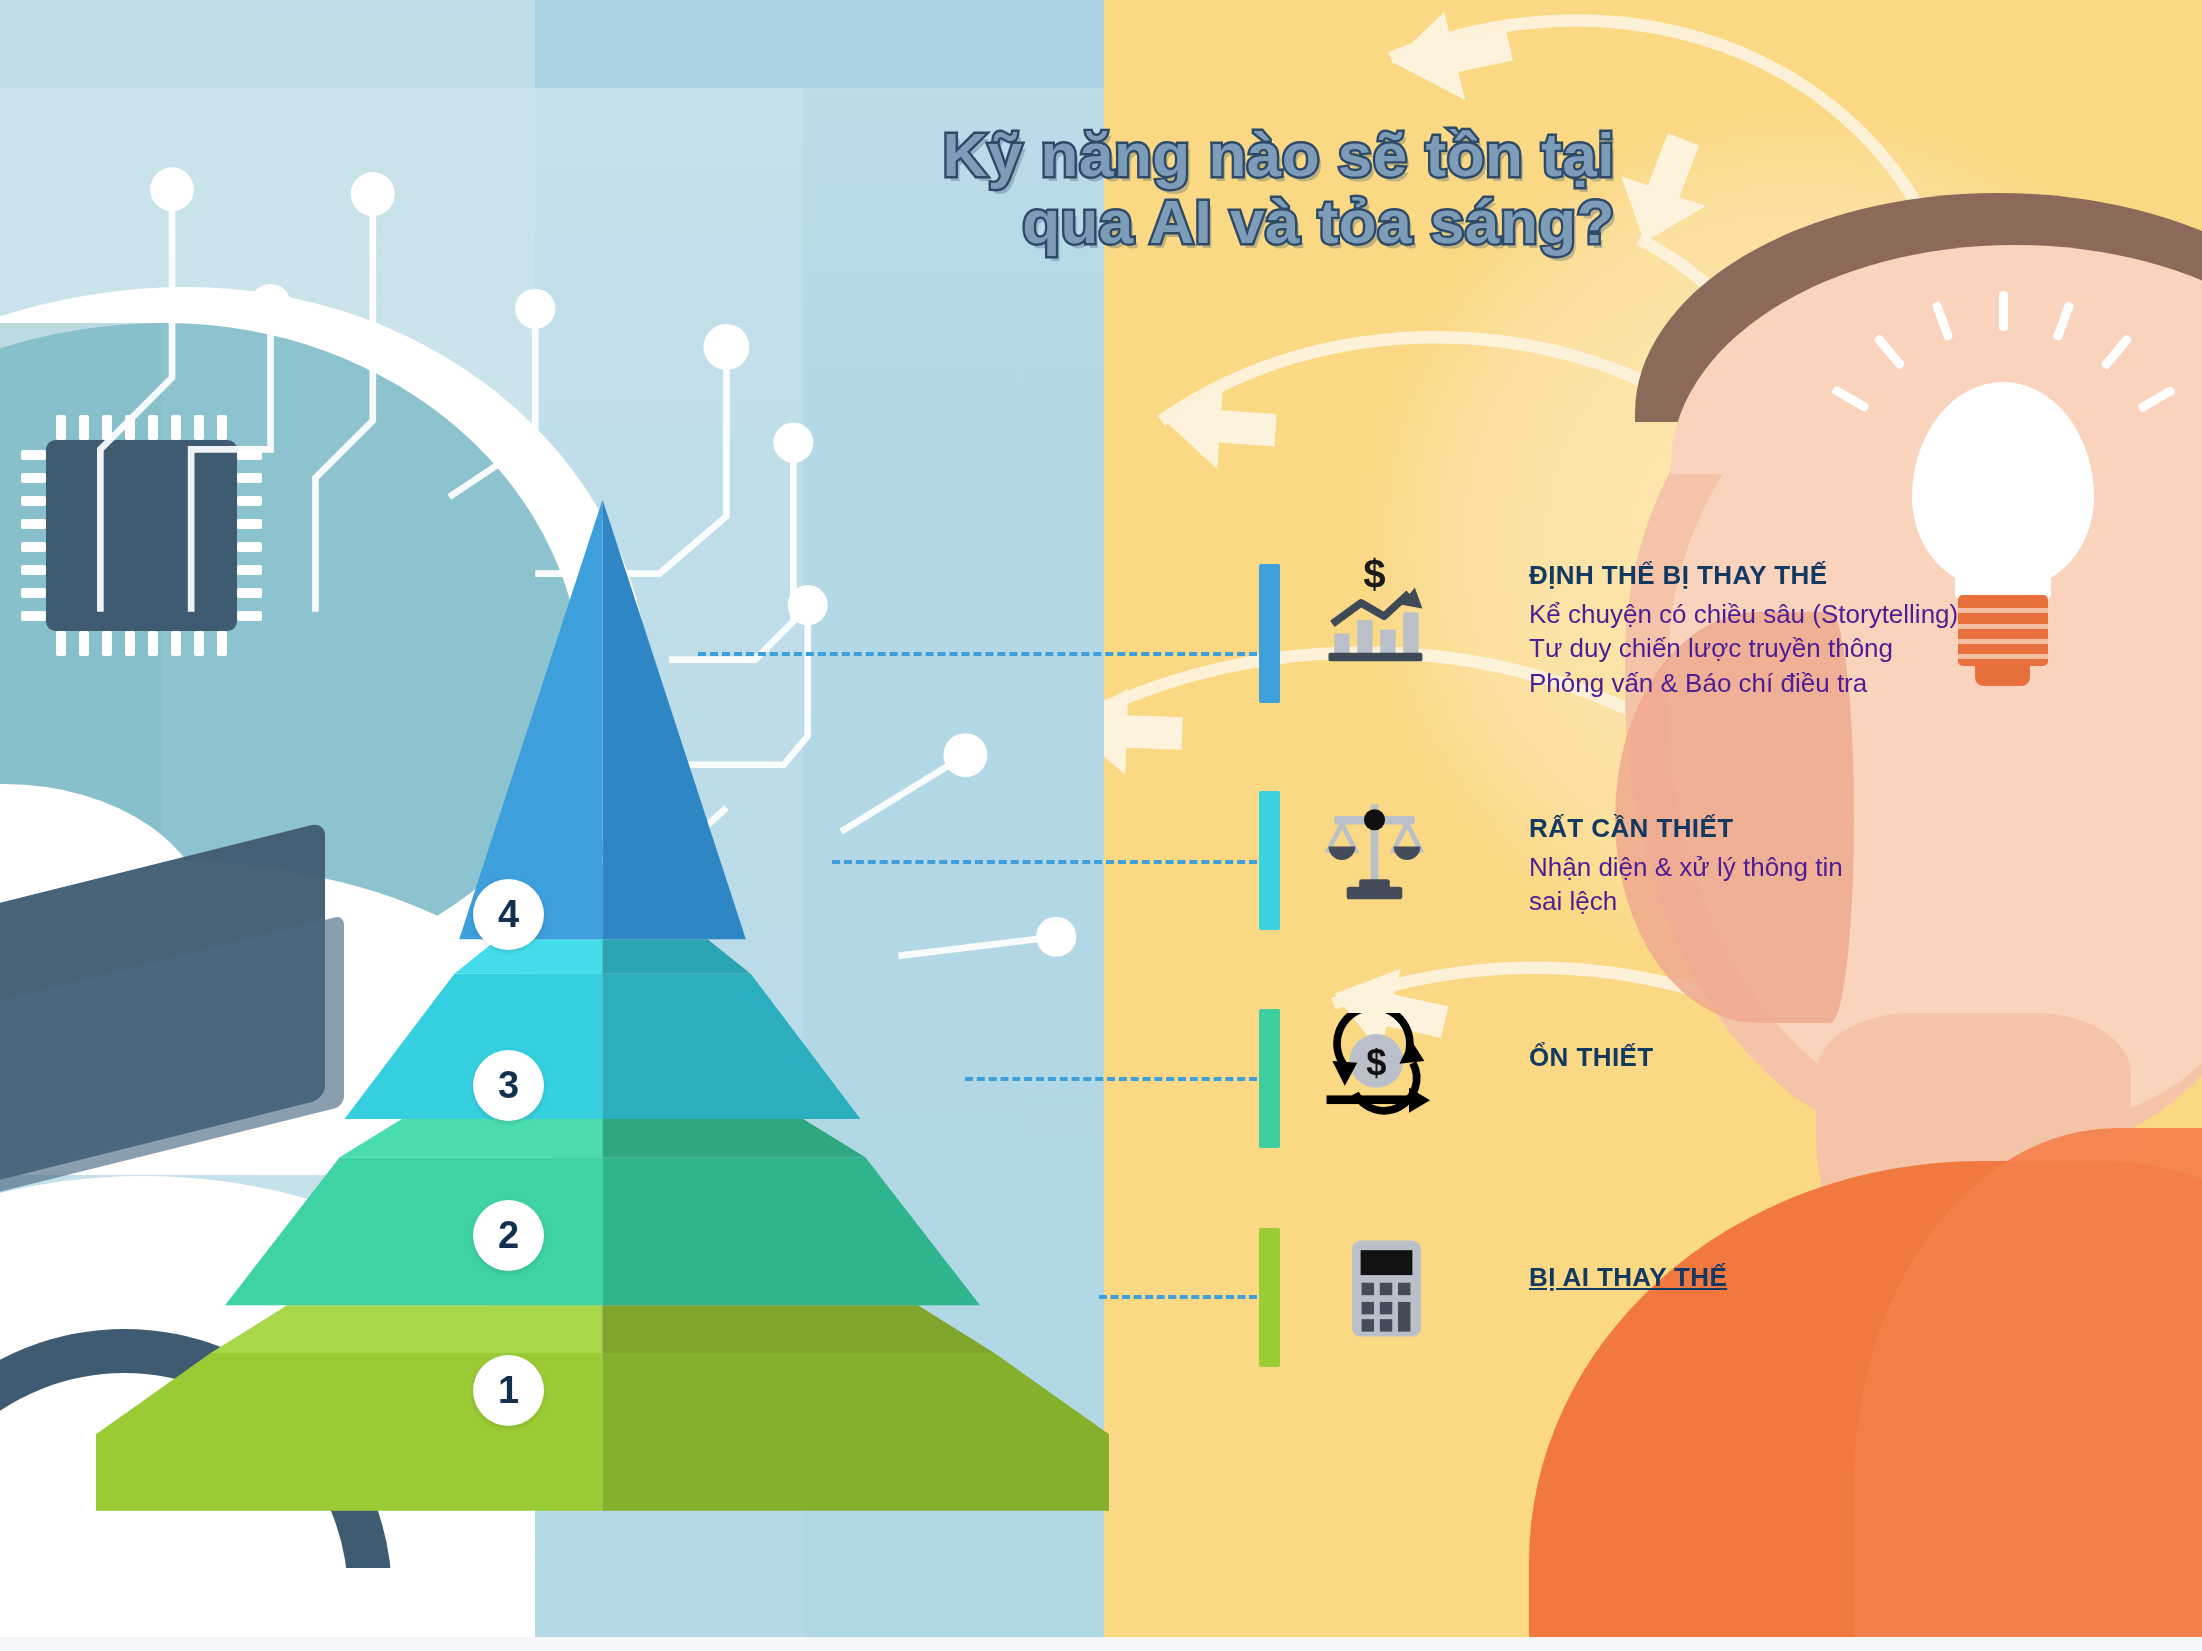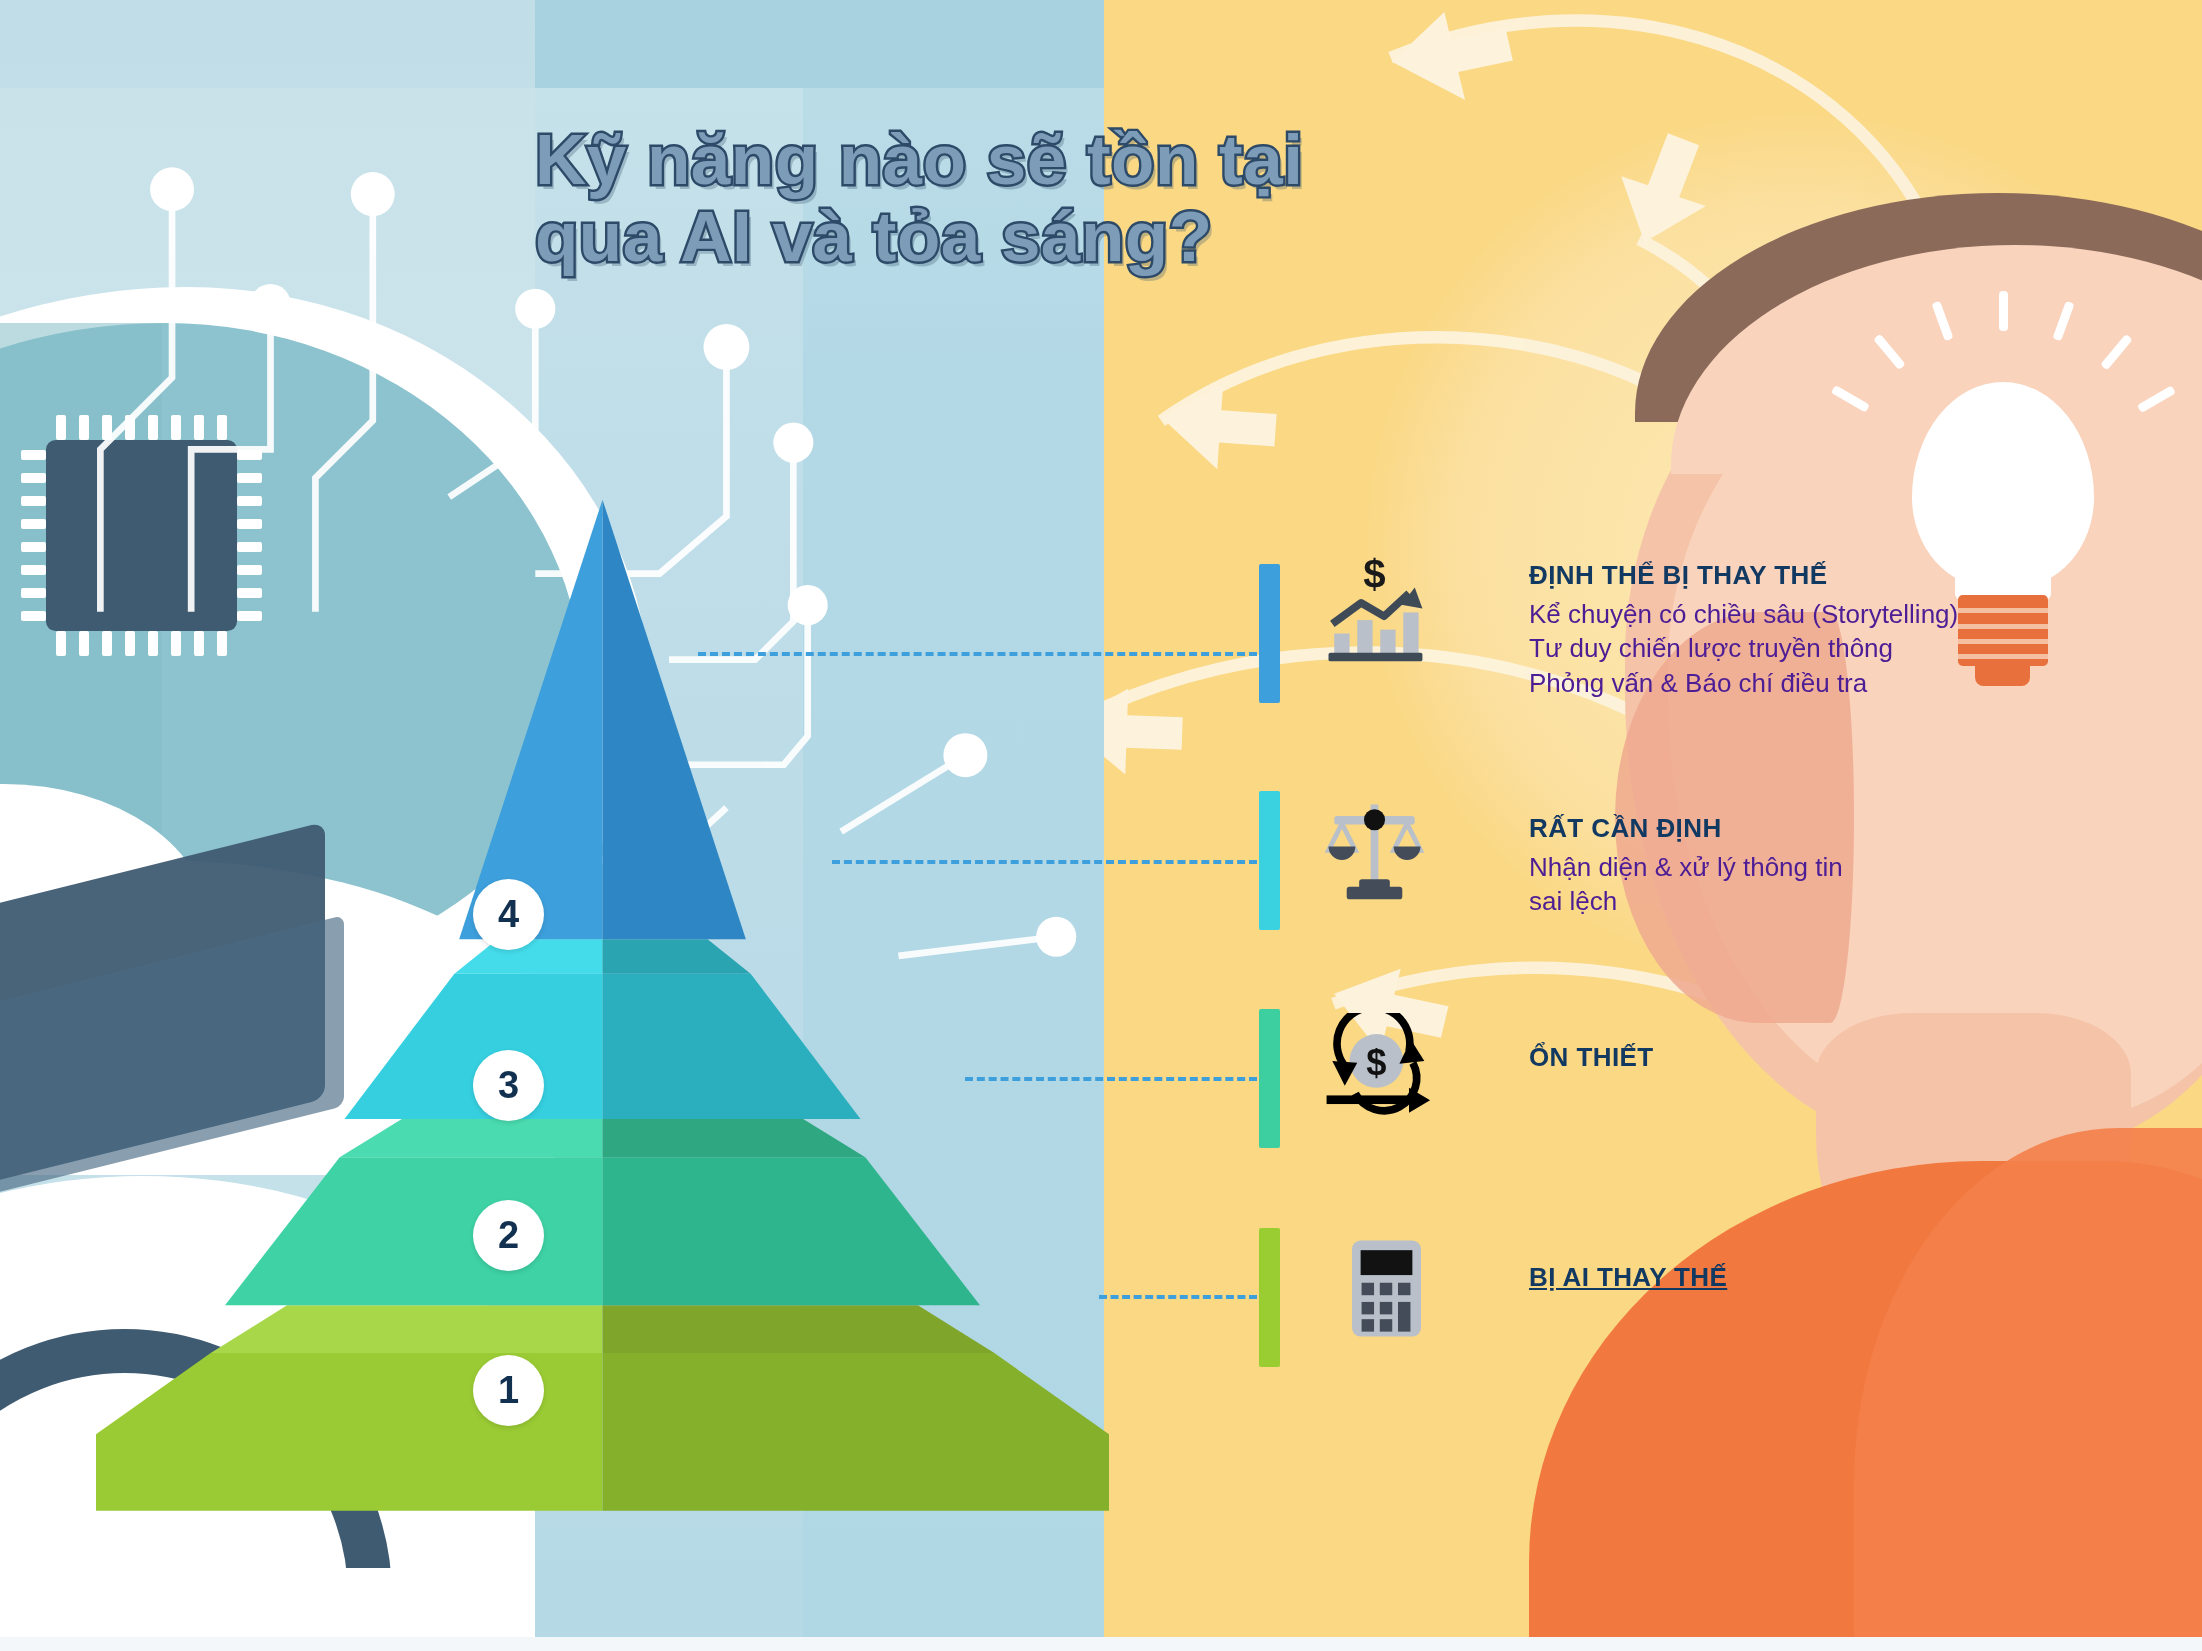--- a/index.html
+++ b/index.html
@@ -78,22 +78,22 @@
   .bulb-base{position:absolute;left:1958px;top:595px;width:90px;height:71px;
     background:#E8703C;border-radius:4.8px;}
   .bulb-base span{position:absolute;left:0;width:90px;height:4.8px;background:#F7D3BC;opacity:.8;}
   .bulb-tip{position:absolute;left:1975px;top:663px;width:55px;height:23px;background:#E8703C;border-radius:0 0 8.6px 8.6px;}
   .ray{position:absolute;background:#ffffff;border-radius:3.8px;width:8.6px;height:40px;}
 
   .swoosh{position:absolute;left:1104px;top:0;width:1098px;height:1652px;pointer-events:none;}
 
   
   .title{
-    position:absolute;left:535px;top:122px;width:1080px;text-align:left;
-    font-size:71px;font-weight:bold;line-height:1.08;letter-spacing:0.5px;
+    position:absolute;left:535px;top:122px;width:1080px;text-align:right;
+    font-size:62px;font-weight:bold;line-height:1.08;letter-spacing:0.5px;
     color:#7d9cb8;
     -webkit-text-stroke:4.8px #2d4a68;
     paint-order:stroke fill;
     text-shadow:3.8px 4.8px 0 rgba(45,74,104,.28);
     white-space:pre-line;
   }
 
   
   #pyramid{position:absolute;left:96px;top:488px;width:1013px;height:1042px;}
   .num{
@@ -344,21 +344,21 @@
   </svg>
 
   <div class="item" style="left:1529px;top:560px;width:612px;">
     <p class="head">ĐỊNH THỂ BỊ THAY THẾ</p>
     <div class="body">Kể chuyện có chiều sâu (Storytelling)
 Tư duy chiến lược truyền thông
 Phỏng vấn &amp; Báo chí điều tra</div>
   </div>
 
   <div class="item" style="left:1529px;top:813px;width:612px;">
-    <p class="head">RẤT CẦN ĐỊNH</p>
+    <p class="head">RẤT CẦN THIẾT</p>
     <div class="body">Nhận diện &amp; xử lý thông tin
 sai lệch</div>
   </div>
 
   <div class="item" style="left:1529px;top:1042px;width:612px;">
     <p class="head" style="margin-bottom:21px;">ỔN THIẾT</p>
   </div>
 
   <div class="item" style="left:1529px;top:1262px;width:612px;">
     <p class="head" style="margin-bottom:21px;text-decoration:underline;">BỊ AI THAY THẾ</p>

